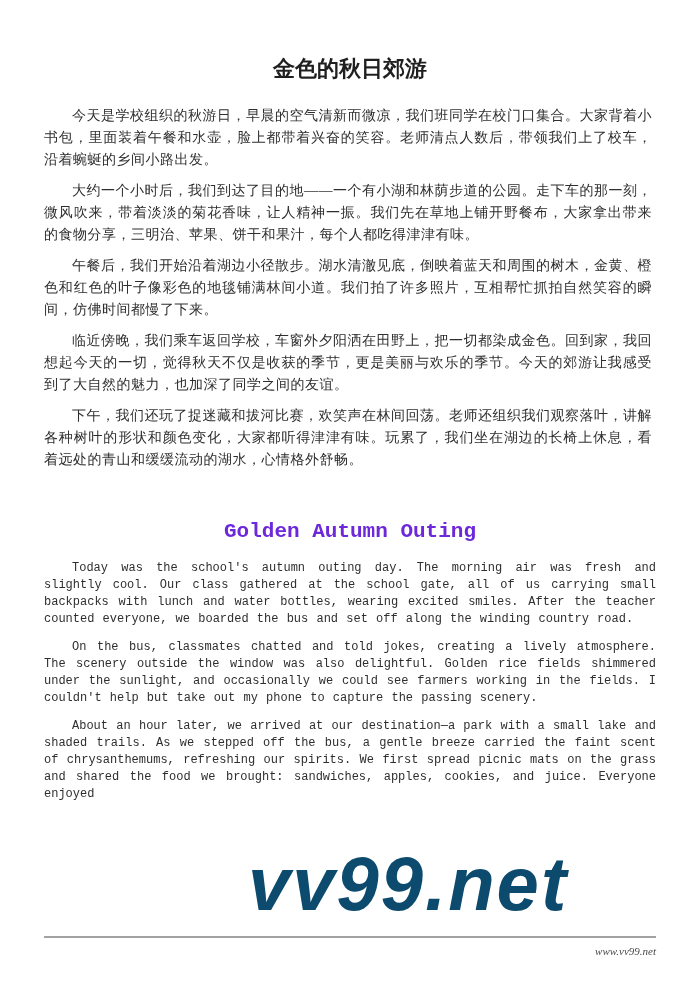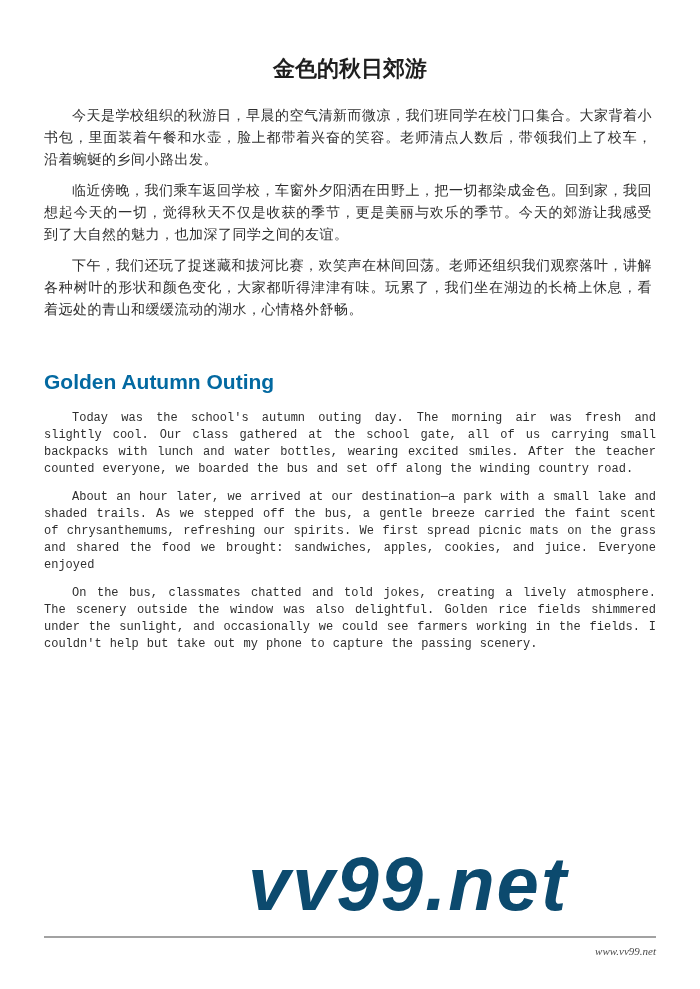--- a/index.html
+++ b/index.html
@@ -35,25 +35,26 @@
   .zh-para {
     margin: 0 4px 9px 0;
     font-size: 14px;
     line-height: 22px;
     text-align: justify;
     text-indent: 2em;
     letter-spacing: 0.5px;
   }
   .en-title {
     margin: 47px 0 14px 0;
-    font-family: Liberation Sans, sans-serif;
+    font-family: Liberation Mono, monospace;
     font-weight: bold;
     font-size: 21px;
     line-height: 28px;
-    color: #0369a1;
+    text-align: center;
+    color: #6d28d9;
   }
   .en-para {
     margin: 0 0 11px 0;
     font-family: "Liberation Mono", "DejaVu Sans Mono", monospace;
     font-size: 12px;
     line-height: 17px;
     text-align: justify;
     text-indent: 28px;
     word-spacing: 1px;
   }
@@ -94,28 +95,30 @@
 
 <div class="page">
 
   <div class="watermark">vv99.net</div>
 
   <div class="content">
 
     <h1 class="zh-title">金色的秋日郊游</h1>
 
     <p class="zh-para">今天是学校组织的秋游日，早晨的空气清新而微凉，我们班同学在校门口集合。大家背着小书包，里面装着午餐和水壶，脸上都带着兴奋的笑容。老师清点人数后，带领我们上了校车，沿着蜿蜒的乡间小路出发。</p>
+    <p class="zh-para">大约一个小时后，我们到达了目的地——一个有小湖和林荫步道的公园。走下车的那一刻，微风吹来，带着淡淡的菊花香味，让人精神一振。我们先在草地上铺开野餐布，大家拿出带来的食物分享，三明治、苹果、饼干和果汁，每个人都吃得津津有味。</p>
+    <p class="zh-para">午餐后，我们开始沿着湖边小径散步。湖水清澈见底，倒映着蓝天和周围的树木，金黄、橙色和红色的叶子像彩色的地毯铺满林间小道。我们拍了许多照片，互相帮忙抓拍自然笑容的瞬间，仿佛时间都慢了下来。</p>
     <p class="zh-para">临近傍晚，我们乘车返回学校，车窗外夕阳洒在田野上，把一切都染成金色。回到家，我回想起今天的一切，觉得秋天不仅是收获的季节，更是美丽与欢乐的季节。今天的郊游让我感受到了大自然的魅力，也加深了同学之间的友谊。</p>
     <p class="zh-para">下午，我们还玩了捉迷藏和拔河比赛，欢笑声在林间回荡。老师还组织我们观察落叶，讲解各种树叶的形状和颜色变化，大家都听得津津有味。玩累了，我们坐在湖边的长椅上休息，看着远处的青山和缓缓流动的湖水，心情格外舒畅。</p>
 
     <h2 class="en-title">Golden Autumn Outing</h2>
 
     <p class="en-para">Today was the school's autumn outing day. The morning air was fresh and slightly cool. Our class gathered at the school gate, all of us carrying small backpacks with lunch and water bottles, wearing excited smiles. After the teacher counted everyone, we boarded the bus and set off along the winding country road.</p>
+    <p class="en-para">On the bus, classmates chatted and told jokes, creating a lively atmosphere. The scenery outside the window was also delightful. Golden rice fields shimmered under the sunlight, and occasionally we could see farmers working in the fields. I couldn't help but take out my phone to capture the passing scenery.</p>
     <p class="en-para">About an hour later, we arrived at our destination—a park with a small lake and shaded trails. As we stepped off the bus, a gentle breeze carried the faint scent of chrysanthemums, refreshing our spirits. We first spread picnic mats on the grass and shared the food we brought: sandwiches, apples, cookies, and juice. Everyone enjoyed</p>
-    <p class="en-para">On the bus, classmates chatted and told jokes, creating a lively atmosphere. The scenery outside the window was also delightful. Golden rice fields shimmered under the sunlight, and occasionally we could see farmers working in the fields. I couldn't help but take out my phone to capture the passing scenery.</p>
 
   </div>
 
   <div class="footer">
     <span class="footer-site">www.vv99.net</span>
   </div>
 
 </div>
 
 </body></html>

